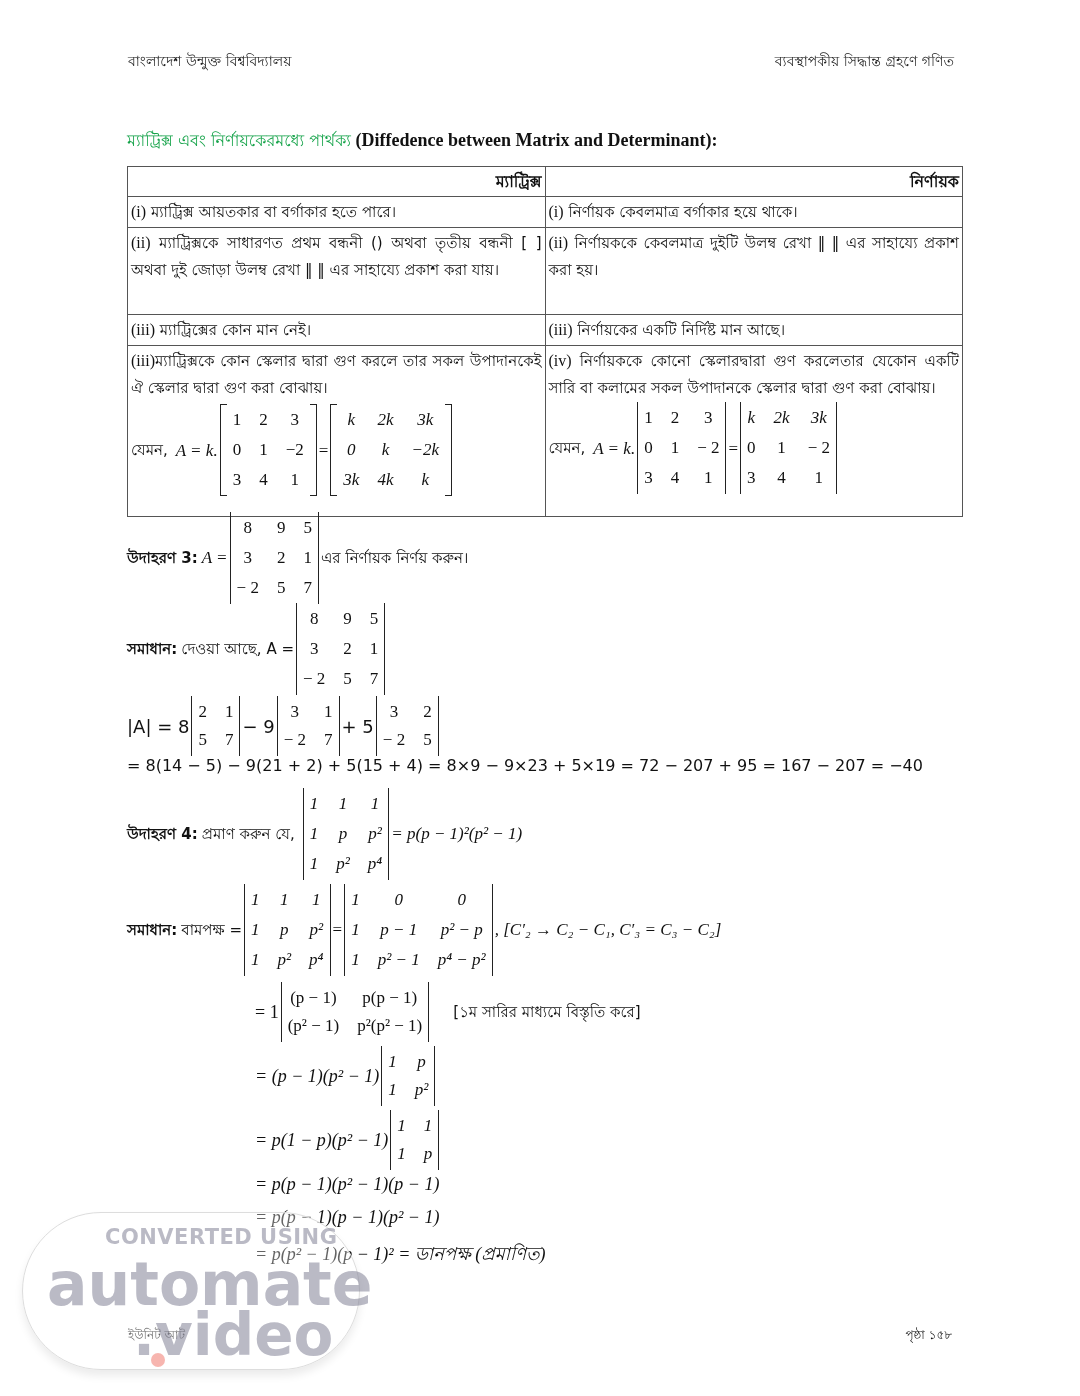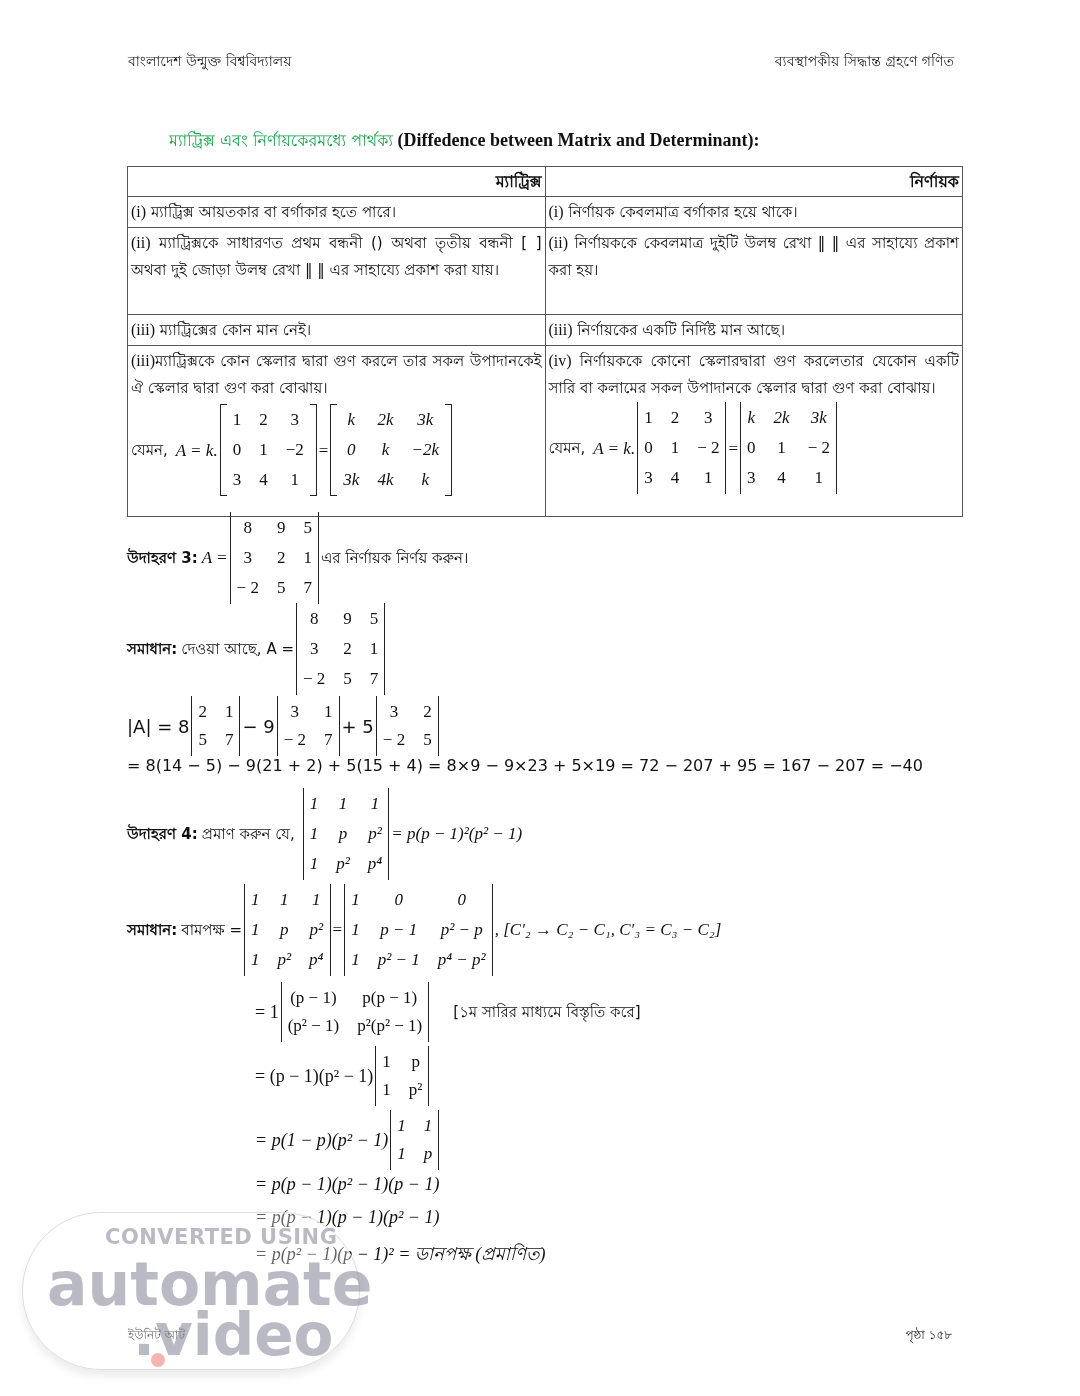--- a/index.html
+++ b/index.html
@@ -1,21 +1,21 @@
 <!DOCTYPE html>
 <html><head>
 <meta charset="utf-8">
 <style>
   html, body { margin: 0; padding: 0; background: #ffffff; }
   body {
     width: 1080px; height: 1396px; position: relative; overflow: hidden;
     font-family: "Liberation Serif", "DejaVu Serif", serif; color: #111;
   }
   .page-header { position: absolute; top: 50px; left: 128px; right: 126px; font-size: 14px; display: flex; justify-content: space-between; font-family: "DejaVu Sans", sans-serif; color: #222; }
-  .section-title { position: absolute; top: 128px; left: 127px; font-size: 18px; font-weight: bold; margin-left: 42px; }
+  .section-title { position: absolute; top: 128px; left: 127px; font-size: 18px; font-weight: bold; }
   .section-title .bn { color: #16a34a; font-family: "DejaVu Sans", sans-serif; font-size: 16px; font-weight: normal; }
   .section-title .en { font-family: "Liberation Serif", serif; font-size: 18px; font-weight: bold; color: #111; }
   table.cmp { position: absolute; top: 166px; left: 127px; width: 836px; border-collapse: collapse; font-size: 15px; font-family: "DejaVu Sans", sans-serif; }
   table.cmp td, table.cmp th { border: 1.5px solid #555; vertical-align: top; padding: 1px 3px; line-height: 27px; text-align: justify; }
   table.cmp th { font-weight: bold; text-align: right; font-size: 16px; height: 26px; }
   table.cmp td { width: 50%; }
   .rn { font-family: "Liberation Serif", serif; font-size: 16px; }
   .math { font-family: "Liberation Serif", serif; font-size: 17px; }
   .mat { display: inline-flex; vertical-align: middle; align-items: stretch; margin: 0 2px; }
   .mat .br-l, .mat .br-r { width: 6px; border: 1.5px solid #222; }
@@ -294,21 +294,21 @@
       <span>(p − 1)</span>
         <span>p(p − 1)</span>
       <span>(p² − 1)</span>
         <span>p²(p² − 1)</span>
     </span>
     <span class="bar"></span>
   </span>
   <span class="bn-note">[১ম সারির মাধ্যমে বিস্তৃতি করে]</span>
 </div>
 
-<div class="step" style="top:1046px;">
+<div class="step" style="top:1046px;font-style:italic">
   <span>= (p − 1)(p² − 1)</span>
   <span class="mat">
     <span class="bar"></span>
     <span class="grid" style="grid-template-columns:repeat(2,auto);row-gap:0">
       <span>1</span>
         <span>p</span>
       <span>1</span>
         <span>p²</span>
     </span>
     <span class="bar"></span>

